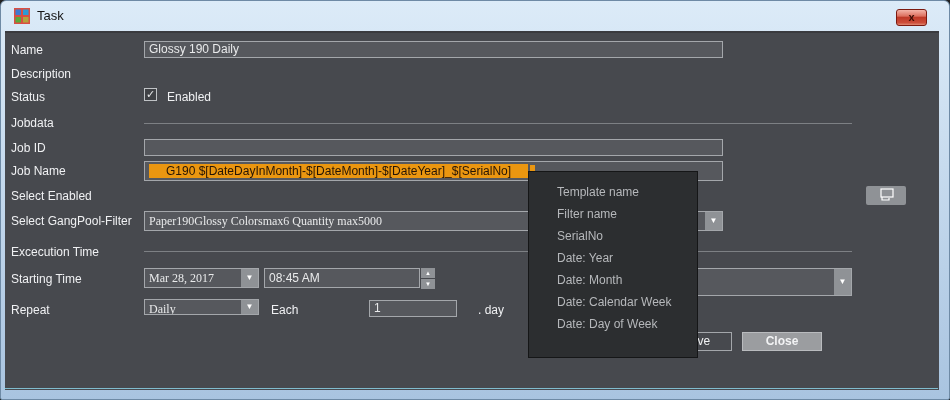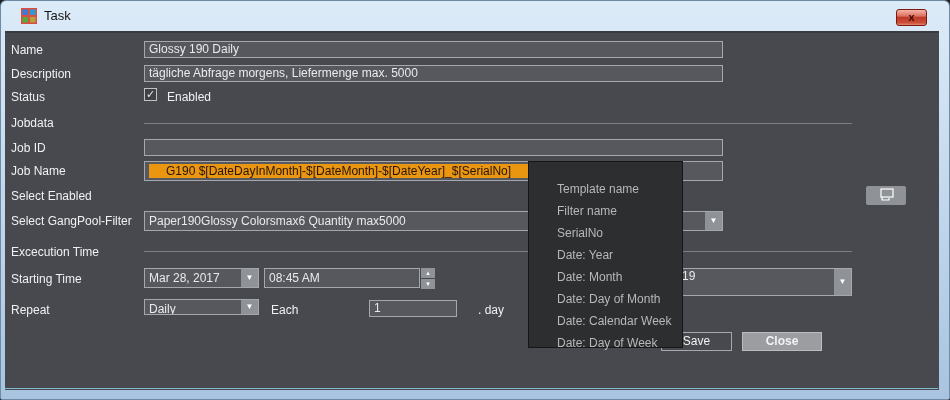--- a/index.html
+++ b/index.html
@@ -3,21 +3,21 @@
 <meta charset="utf-8">
 <style>
   html,body{margin:0;padding:0;background:#222;}
   .window{
     position:relative;width:950px;height:400px;box-sizing:border-box;
     background:linear-gradient(#dcebf8,#a9c4e0);
     border:1px solid #6e8aa5;border-radius:6px 6px 2px 2px;overflow:hidden;
     font-family:"Liberation Sans",sans-serif;
   }
   
-  .titlebar{position:absolute;left:10px;top:0;right:0;height:30px;}
+  .titlebar{position:absolute;left:3px;top:0;right:0;height:30px;}
   .app-icon{position:absolute;left:10px;top:7px;width:16px;height:16px;}
   .win-title{position:absolute;left:33px;top:7px;font-size:13px;color:#151515;}
   .close-btn{
     position:absolute;right:22px;top:8px;width:31px;height:17px;border-radius:3px;
     border:1px solid #7c1a10;box-sizing:border-box;cursor:pointer;
     background:linear-gradient(#f4b4a8,#dd7261 40%,#bf3a28 50%,#cd4e3a 85%,#e08a74);
     display:flex;align-items:center;justify-content:center;
   }
   .close-btn span{color:#3b0d05;font-size:11px;font-weight:bold;line-height:11px;}
   
@@ -29,21 +29,21 @@
   .lbl{position:absolute;left:10px;height:16px;line-height:16px;font-size:12px;color:#f0f1f3;white-space:nowrap;}
   .hline{position:absolute;left:143px;width:708px;height:1px;background:#7d8084;}
   .tf{
     position:absolute;left:143px;width:579px;height:17px;box-sizing:border-box;
     background:#56585d;border:1px solid #a4a7ab;color:#e9eaeb;
     font-size:12px;line-height:15px;padding:0 4px;white-space:nowrap;overflow:hidden;
   }
   .placeholder{color:#989ba2;}
   .sel{background:#ea9610;color:#261505;padding:0 17px;}
   .sel-nub{display:inline-block;width:5px;height:12px;background:#ea9610;margin-left:2px;vertical-align:-2px;}
-  .combo{}
+  .combo{font-family:Liberation Serif, serif;}
   .combo .arrow{
     position:absolute;right:0;top:0;bottom:0;width:17px;background:#8f9296;
     display:flex;align-items:center;justify-content:center;
     color:#fff;font-size:8px;line-height:8px;cursor:pointer;
   }
   
   .checkbox{
     position:absolute;left:143px;width:13px;height:13px;box-sizing:border-box;
     background:#3f4145;border:1px solid #c0c3c6;cursor:pointer;
     display:flex;align-items:center;justify-content:center;
@@ -61,22 +61,22 @@
     text-align:center;color:#f2f3f4;cursor:pointer;
   }
   .btn-save{left:660px;top:331px;width:71px;background:#47494e;border:1px solid #a4a7ab;z-index:2;}
   .btn-close{left:741px;top:331px;width:80px;background:#9b9da0;border:1px solid #b9bbbe;font-weight:bold;z-index:2;}
   .icon-btn{
     position:absolute;left:865px;top:185px;width:40px;height:19px;background:#8f9296;
     border-radius:2px;display:flex;align-items:center;justify-content:center;cursor:pointer;
   }
   
   .menu{
-    position:absolute;left:527px;top:160px;width:155px;height:187px;z-index:5;
-    background:#2c2e30;border:1px solid #151617;box-sizing:border-box;padding-top:16px;
+    position:absolute;left:527px;top:170px;width:170px;height:187px;z-index:5;
+    background:#2c2e30;border:1px solid #151617;box-sizing:border-box;padding-top:9px;
   }
   .menu-item{
     height:22px;line-height:22px;padding-left:28px;font-size:12px;color:#b6b8bb;
     white-space:nowrap;cursor:pointer;
   }
   
   .end-combo{left:676px;top:267px;width:175px;height:28px;z-index:1;}
   
   .t40{top:40px}.t41{top:41px}.t64{top:64px}.t65{top:65px}.t87{top:87px}.t88{top:88px}
   .t114{top:114px}.t122{top:122px}.t138{top:138px}.t139{top:139px}
@@ -112,21 +112,20 @@
     </div>
   </div>
 
   <div class="body"></div>
   <div class="cyanline"></div>
 
   <div class="lbl t41">Name</div>
   <div class="tf t40">Glossy 190 Daily</div>
 
   <div class="lbl t65">Description</div>
-  <div class="tf t64">tägliche Abfrage morgens, Liefermenge max. 5000</div>
 
   <div class="lbl t88">Status</div>
   <div class="checkbox t87">
     <span>✓</span>
   </div>
   <div class="lbl t88 enabled-lbl">Enabled</div>
 
   <div class="lbl t114">Jobdata</div>
   <div class="hline t122"></div>
 
@@ -183,18 +182,17 @@
 
   <div class="btn btn-save">Save</div>
   <div class="btn btn-close">Close</div>
 
   <div class="menu">
     <div class="menu-item">Template name</div>
     <div class="menu-item">Filter name</div>
     <div class="menu-item">SerialNo</div>
     <div class="menu-item">Date: Year</div>
     <div class="menu-item">Date: Month</div>
-    <div class="menu-item">Date: Day of Month</div>
     <div class="menu-item">Date: Calendar Week</div>
     <div class="menu-item">Date: Day of Week</div>
   </div>
 
 </div>
 
 </body></html>

